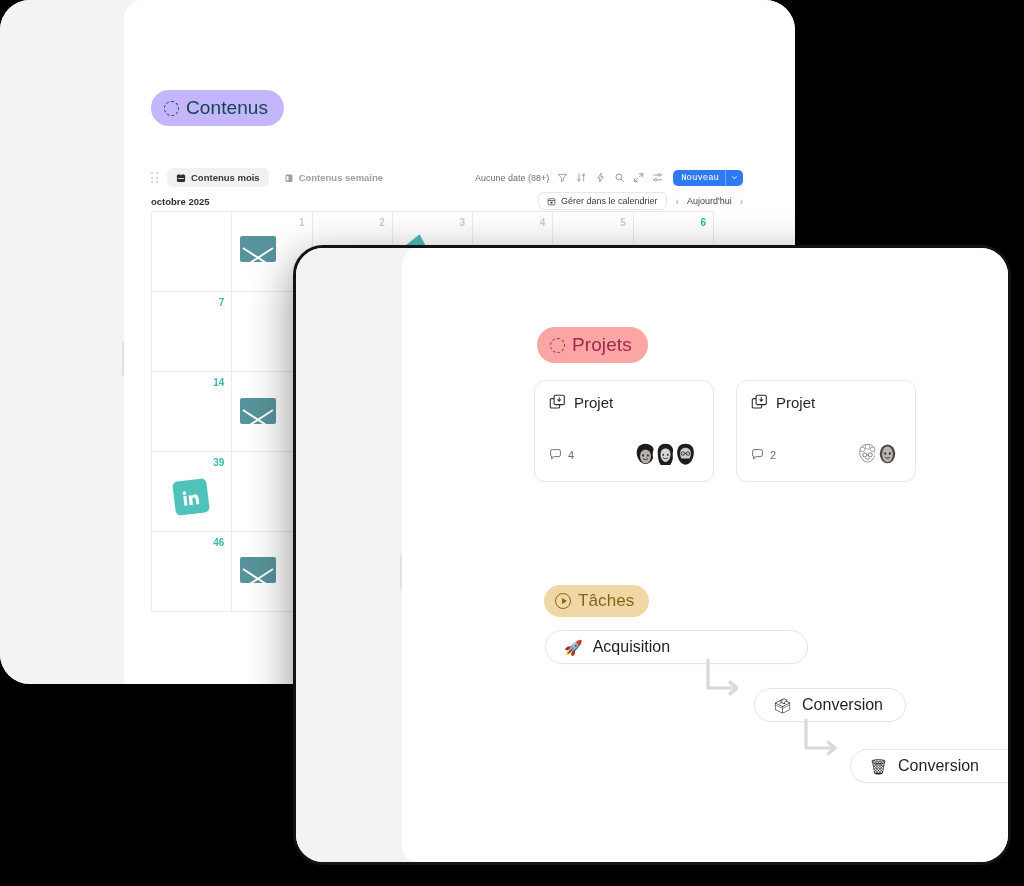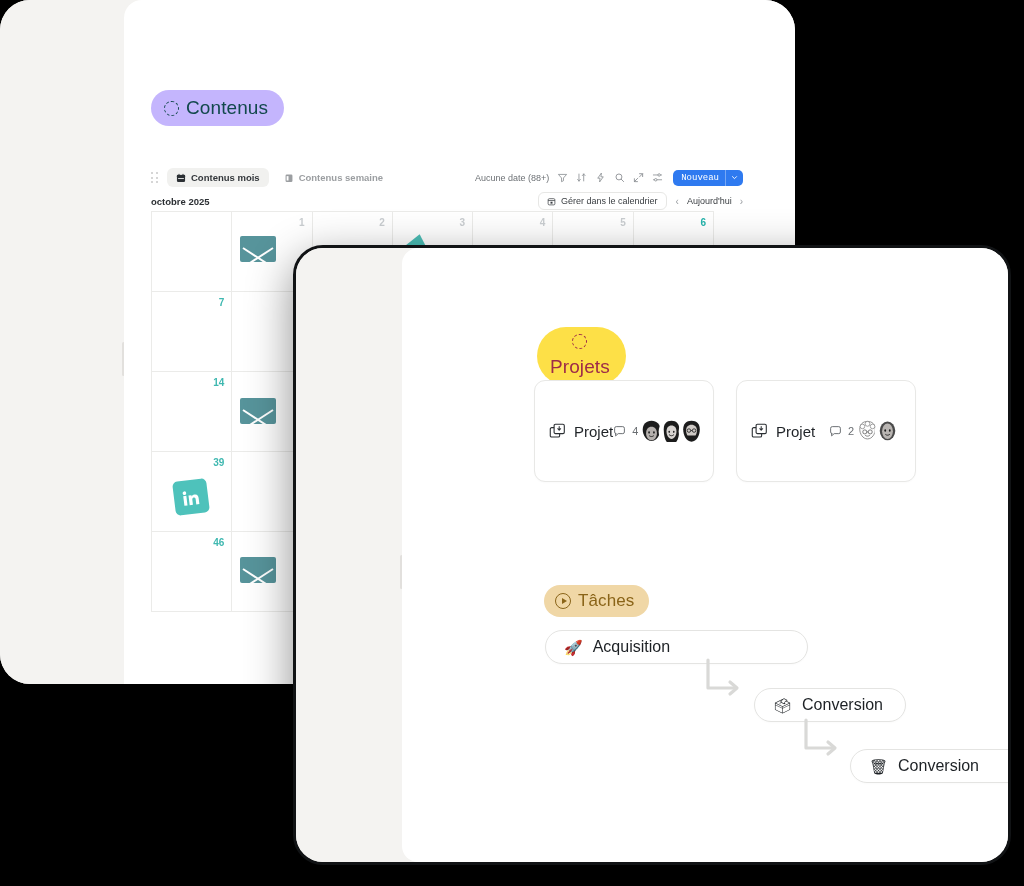--- a/index.html
+++ b/index.html
@@ -57,21 +57,21 @@
     padding: 7px 16px 7px 13px;
     font-size: 19px;
     letter-spacing: .1px;
   }
   .badge .dashcircle {
     width: 15px; height: 15px; border-radius: 50%;
     border: 1.8px dashed currentColor;
     flex: none;
   }
   .badge-contenus { background: #c4b5fd; color: #12484c; }
-  .badge-projets  { background: #fde047; color: #9e2b49; flex-direction: column; }
+  .badge-projets  { background: #fca5a5; color: #9e2b49; }
   .badge-taches   { background: #f0d7a6; color: #8a6418;
                     padding: 6px 15px 6px 11px; font-size: 17px; }
   .play-ring {
     width: 16px; height: 16px; border-radius: 50%;
     border: 1.6px solid currentColor;
     display: inline-flex; align-items: center; justify-content: center;
     flex: none;
   }
   .play-ring::after {
     content: ""; width: 0; height: 0;
@@ -177,21 +177,21 @@
   }
 
   
   .front-content { position: absolute; inset: 0; }
   .projets-badge-wrap { position: absolute; left: 135px; top: 79px; }
   .cards-row { position: absolute; left: 132px; top: 132px; display: flex; gap: 22px; }
   .proj-card {
     width: 180px; height: 102px;
     border: 1px solid #e8e8e6; border-radius: 11px;
     background: #fff; padding: 13px 14px;
-    display: flex; flex-direction: row; justify-content: space-between;
+    display: flex; flex-direction: column; justify-content: space-between;
     box-shadow: 0 1px 2px rgba(0,0,0,0.02);
   }
   .card-head { display: flex; align-items: center; gap: 8px; }
   .card-title { font-size: 15px; color: #1f2327; }
   .card-foot { display: flex; align-items: center; }
   .cmt { display: inline-flex; align-items: center; gap: 6px; font-size: 11px; color: #6a6e72; }
   .avatars { margin-left: auto; display: flex; }
   .avatars .av { width: 27px; height: 27px; margin-left: -7px; }
   .avatars .av:first-child { margin-left: 0; }
 

